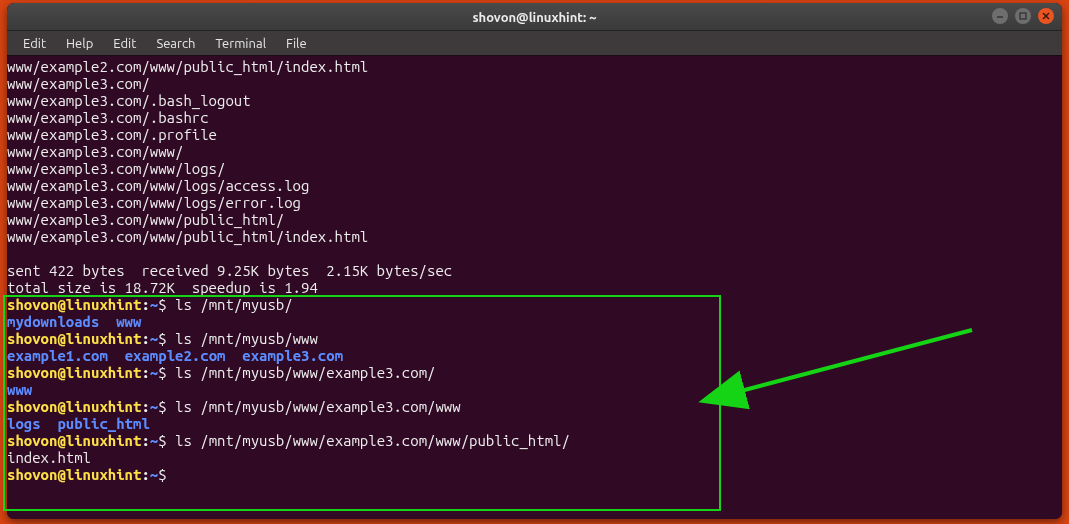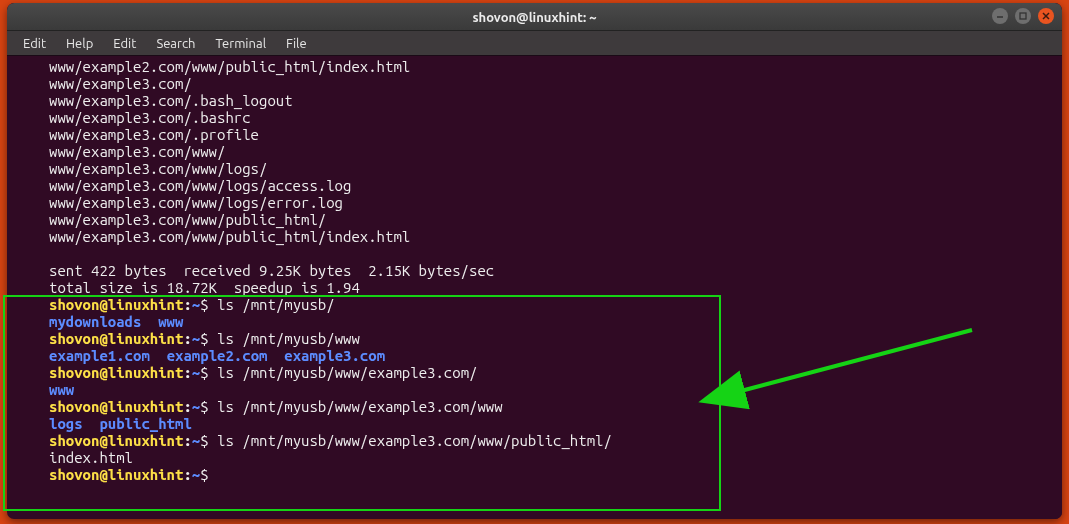--- a/index.html
+++ b/index.html
@@ -78,25 +78,24 @@
     padding: 3px 8px;
     cursor: default;
   }
   .terminal {
     flex: 1;
     background: #300a24;
     color: #ffffff;
     font-family: "Ubuntu Mono", "DejaVu Sans Mono", monospace;
     font-size: 15px;
     line-height: 17px;
-    padding: 2px 20px;
+    padding: 2px 0;
     position: relative;
     white-space: pre;
     overflow: hidden;
-    margin-left: 22px;
   }
   .green { color: #fde047; font-weight: bold; }
   .blue  { color: #5c8cff; font-weight: bold; }
   .white { color: #eeeeee; }
   .bold  { font-weight: bold; }
   .highlight-box {
     position: absolute;
     border: 2px solid #15d315;
     pointer-events: none;
   }

